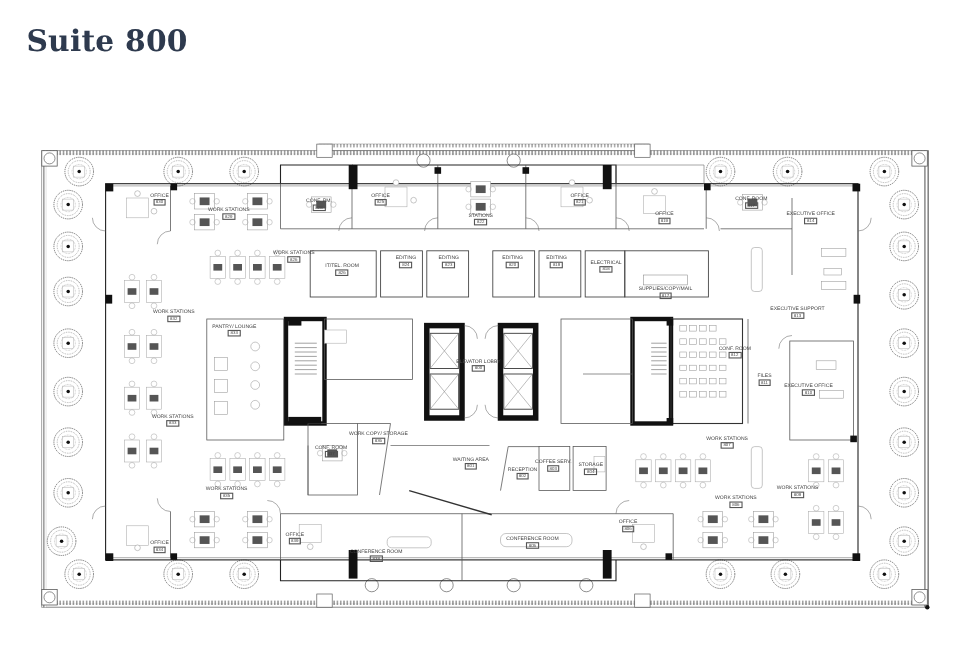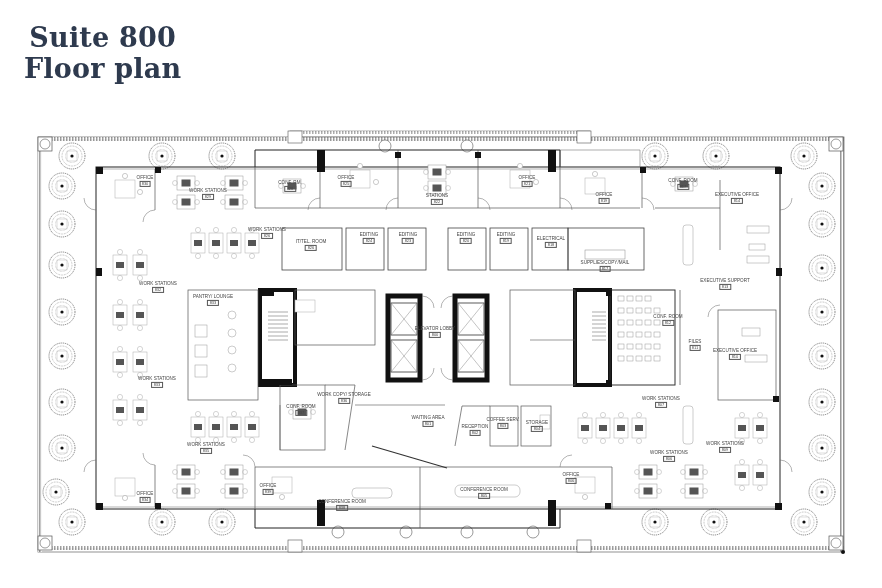--- a/index.html
+++ b/index.html
@@ -1,28 +1,27 @@
 <!DOCTYPE html>
 <html><head>
 <meta charset="utf-8">
 <style>
   html,body{margin:0;padding:0;background:#fff;}
   body{width:882px;height:588px;position:relative;overflow:hidden;font-family:"DejaVu Sans",sans-serif;}
   .title{position:absolute;left:24px;top:22px;color:#2e3a4e;font-family:"DejaVu Serif",serif;font-weight:bold;font-size:27px;line-height:31px;letter-spacing:0.2px;}
-  .title div{white-space:nowrap;text-align:center;}
+  .title div{white-space:nowrap;}
   svg.plan{position:absolute;left:0;top:0;}
   .lbl{position:absolute;transform:translate(-50%,-50%);text-align:center;color:#444;font-size:4.6px;line-height:5px;white-space:nowrap;font-family:"Liberation Sans",sans-serif;}
   .lbl .num{display:inline-block;border:0.6px solid #555;padding:0 1.5px;margin-top:0.6px;font-size:4px;line-height:4.6px;}
 </style>
 </head>
 <body>
 
 <div class="title">
   <div>Suite 800</div>
-  <div>Floor plan</div>
 </div>
 
 <svg class="plan" width="882" height="588" viewBox="0 0 882 588" xmlns="http://www.w3.org/2000/svg">
   <defs>
     <pattern id="hatch" width="3" height="3" patternUnits="userSpaceOnUse">
       <rect width="3" height="3" fill="#fff"></rect>
       <rect width="1.5" height="3" fill="#777"></rect>
     </pattern>
     <g id="tree">
       <circle r="13" fill="#fff" stroke="#666" stroke-width="0.8" stroke-dasharray="1.2 0.8"></circle>

